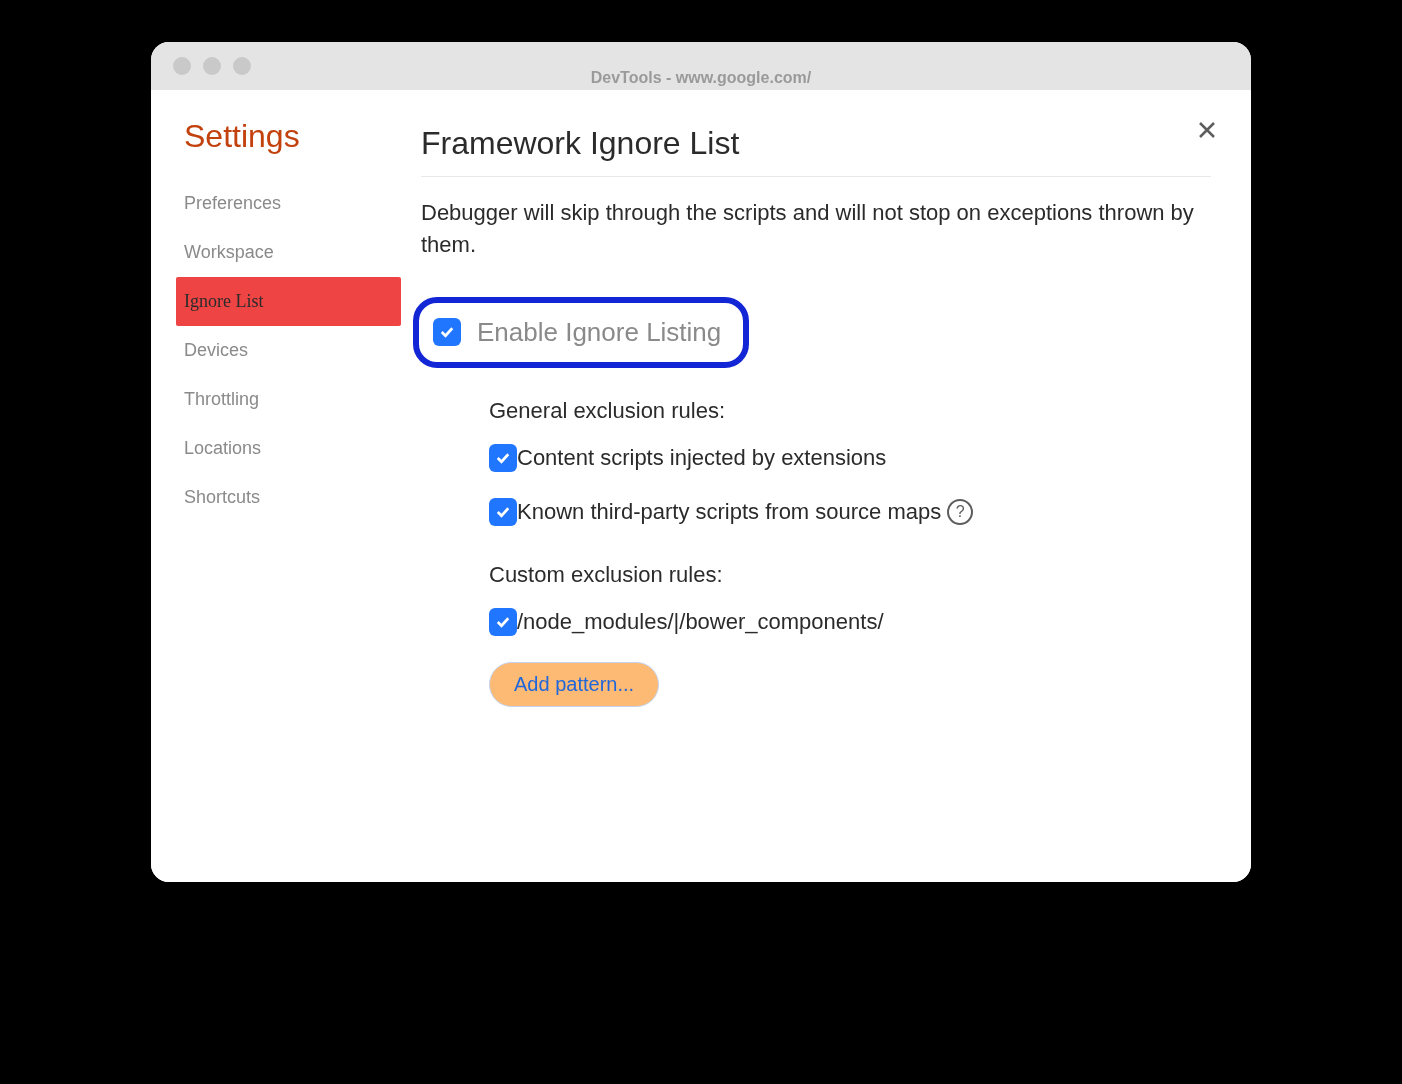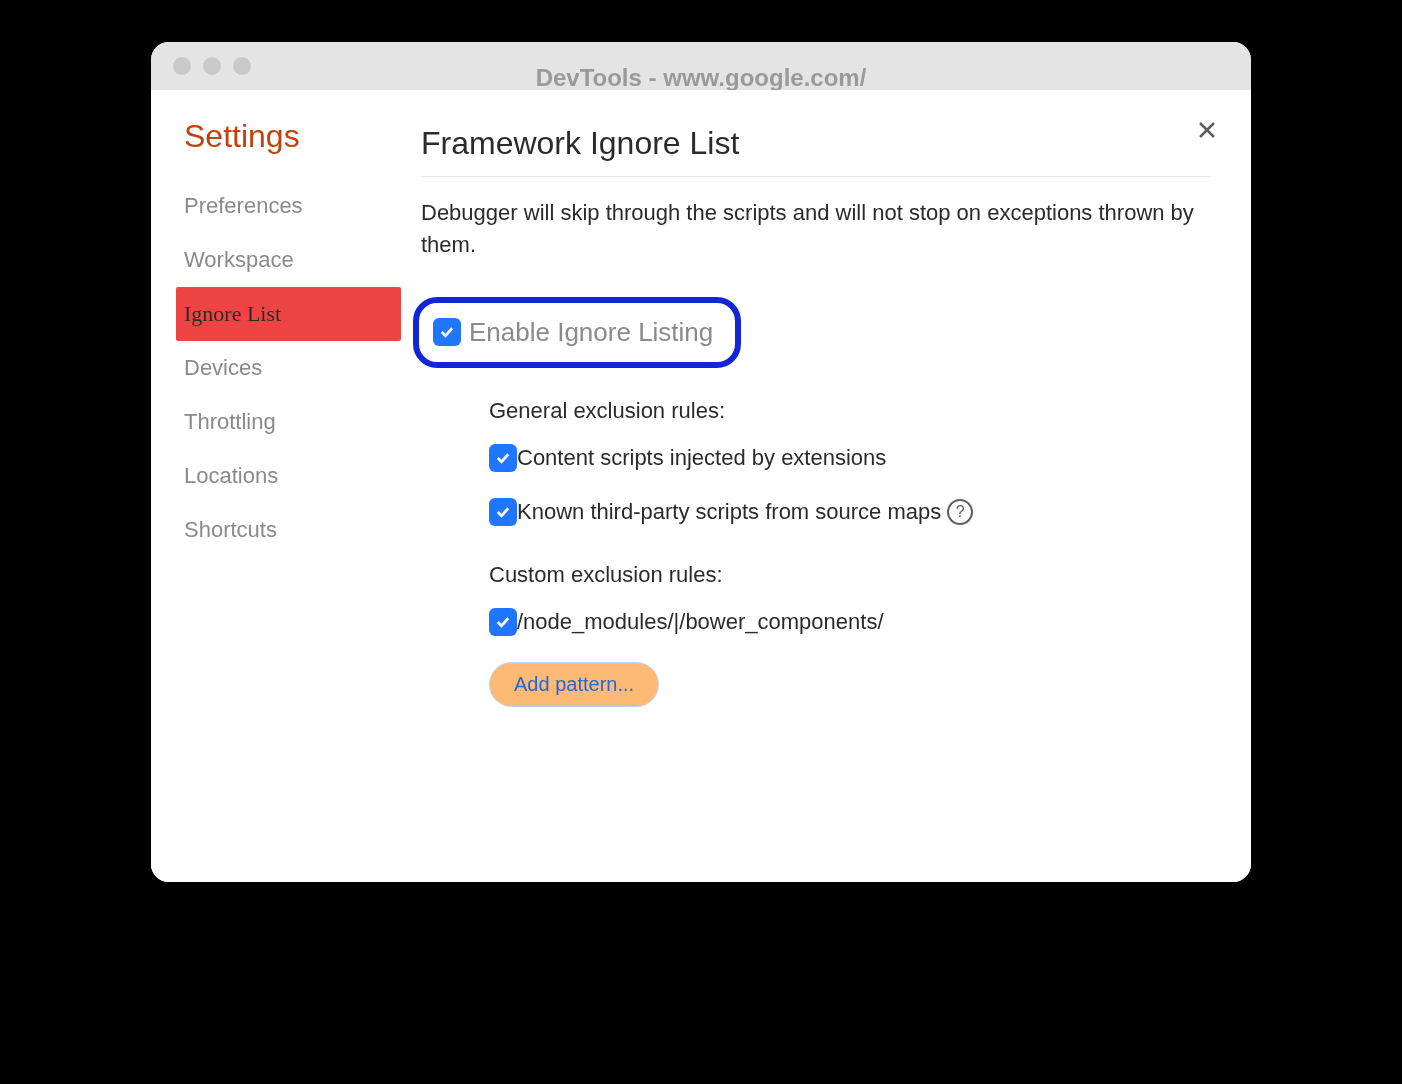--- a/index.html
+++ b/index.html
@@ -44,21 +44,21 @@
       width: 18px;
       height: 18px;
       border-radius: 50%;
       background: #c9c9c9;
     }
     .window-title {
       position: absolute;
       left: 0;
       right: 0;
       text-align: center;
-      font-size: 24px;
+      font-size: 16px;
       font-weight: 600;
       color: #9a9a9a;
       pointer-events: none;
       margin-top: 24px;
     }
     .content {
       flex: 1;
       display: flex;
       position: relative;
       background: #fff;
@@ -87,21 +87,21 @@
       flex-shrink: 0;
     }
     .sidebar-title {
       font-size: 32px;
       font-weight: 500;
       color: #c2410c;
       margin-bottom: 24px;
       padding-left: 8px;
     }
     .sidebar-item {
-      font-size: 22px;
+      font-size: 18px;
       color: #8a8a8a;
       padding: 14px 8px 14px 8px;
       cursor: pointer;
       border-radius: 2px;
     }
     .sidebar-item.active {
       background: #ef4444;
       color: #2b2b2b;
       font-family: Liberation Serif, serif;
     }
@@ -119,21 +119,21 @@
     }
     .description {
       font-size: 22px;
       color: #2b2b2b;
       line-height: 1.45;
       margin-bottom: 36px;
     }
     .highlight-box {
       display: inline-flex;
       align-items: center;
-      gap: 8px;
+      gap: 16px;
       border: 6px solid #1226d6;
       border-radius: 24px;
       padding: 14px 22px 14px 14px;
       margin-bottom: 30px;
       margin-left: -8px;
     }
     .checkbox {
       width: 28px;
       height: 28px;
       background: #2176ff;

